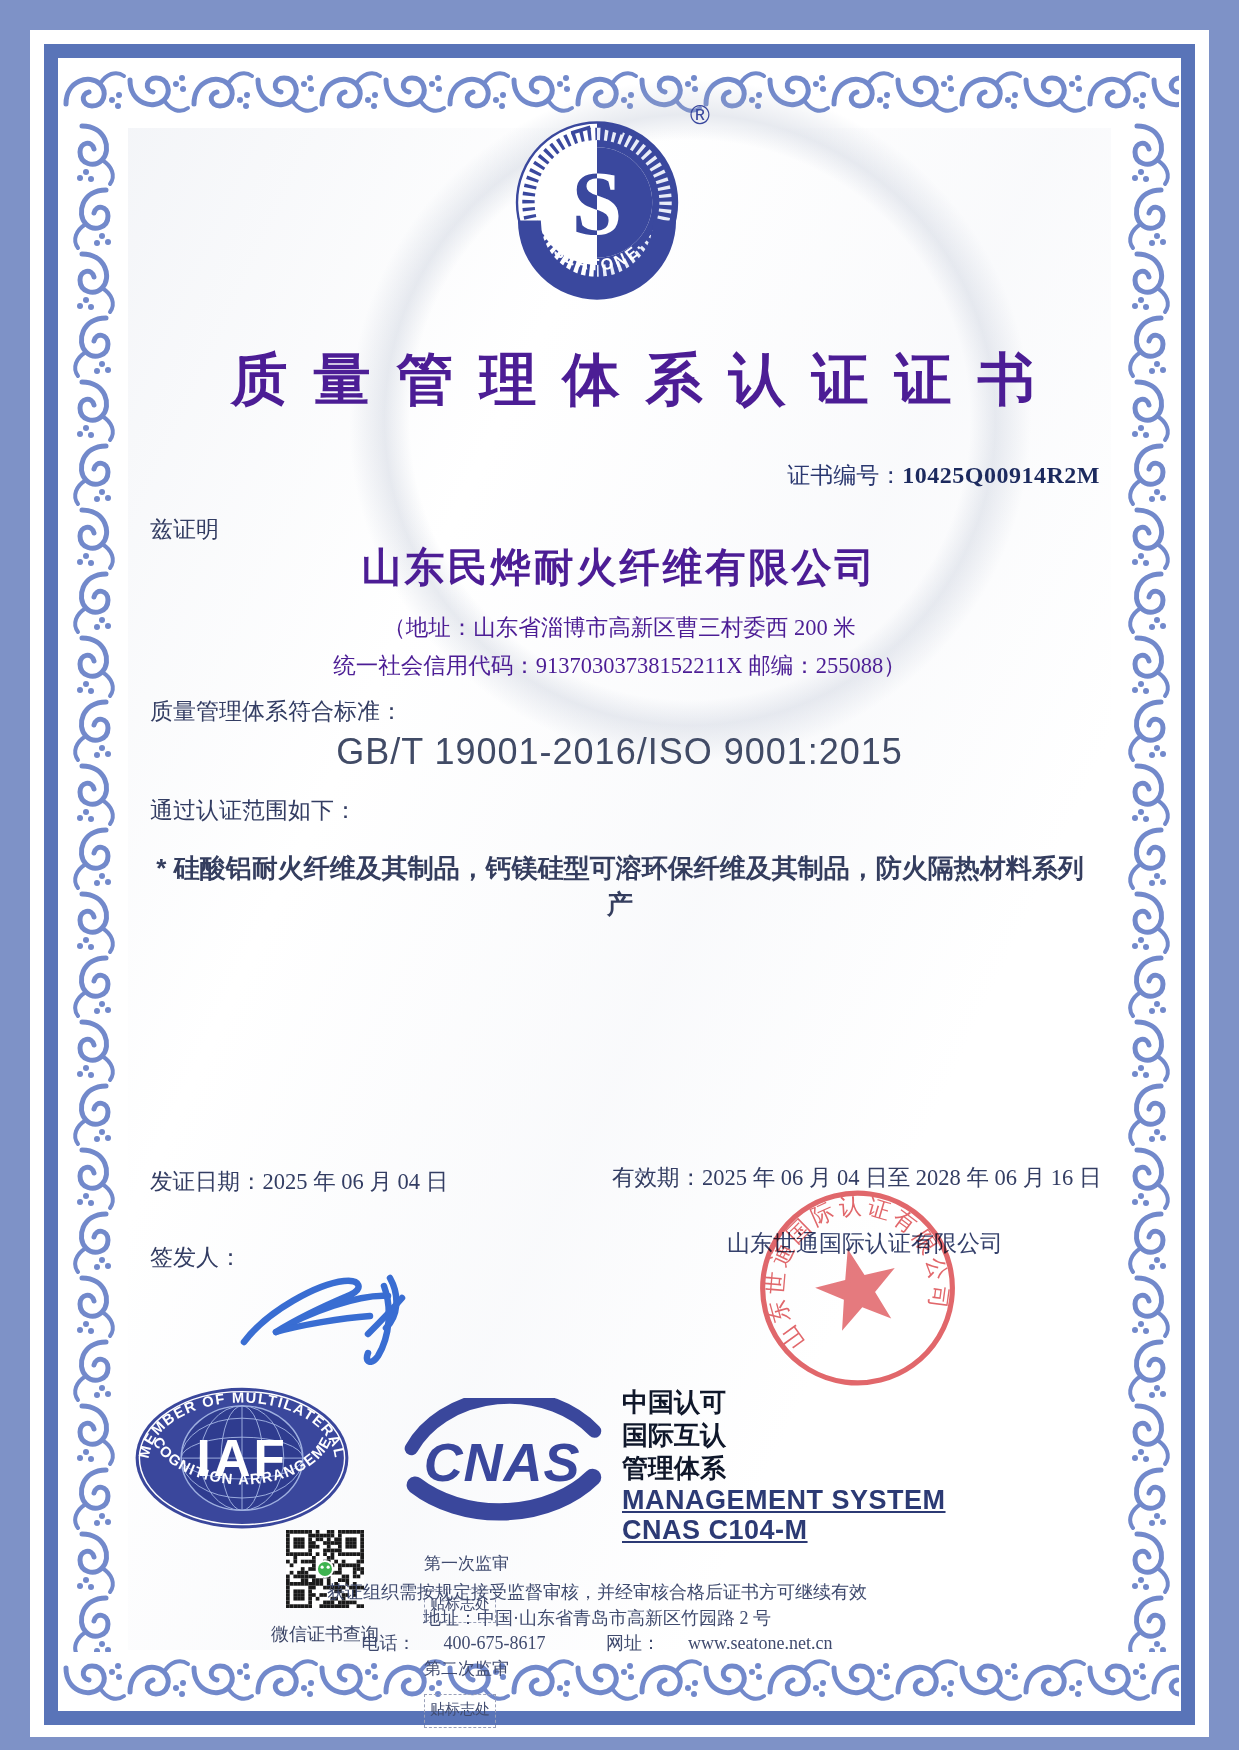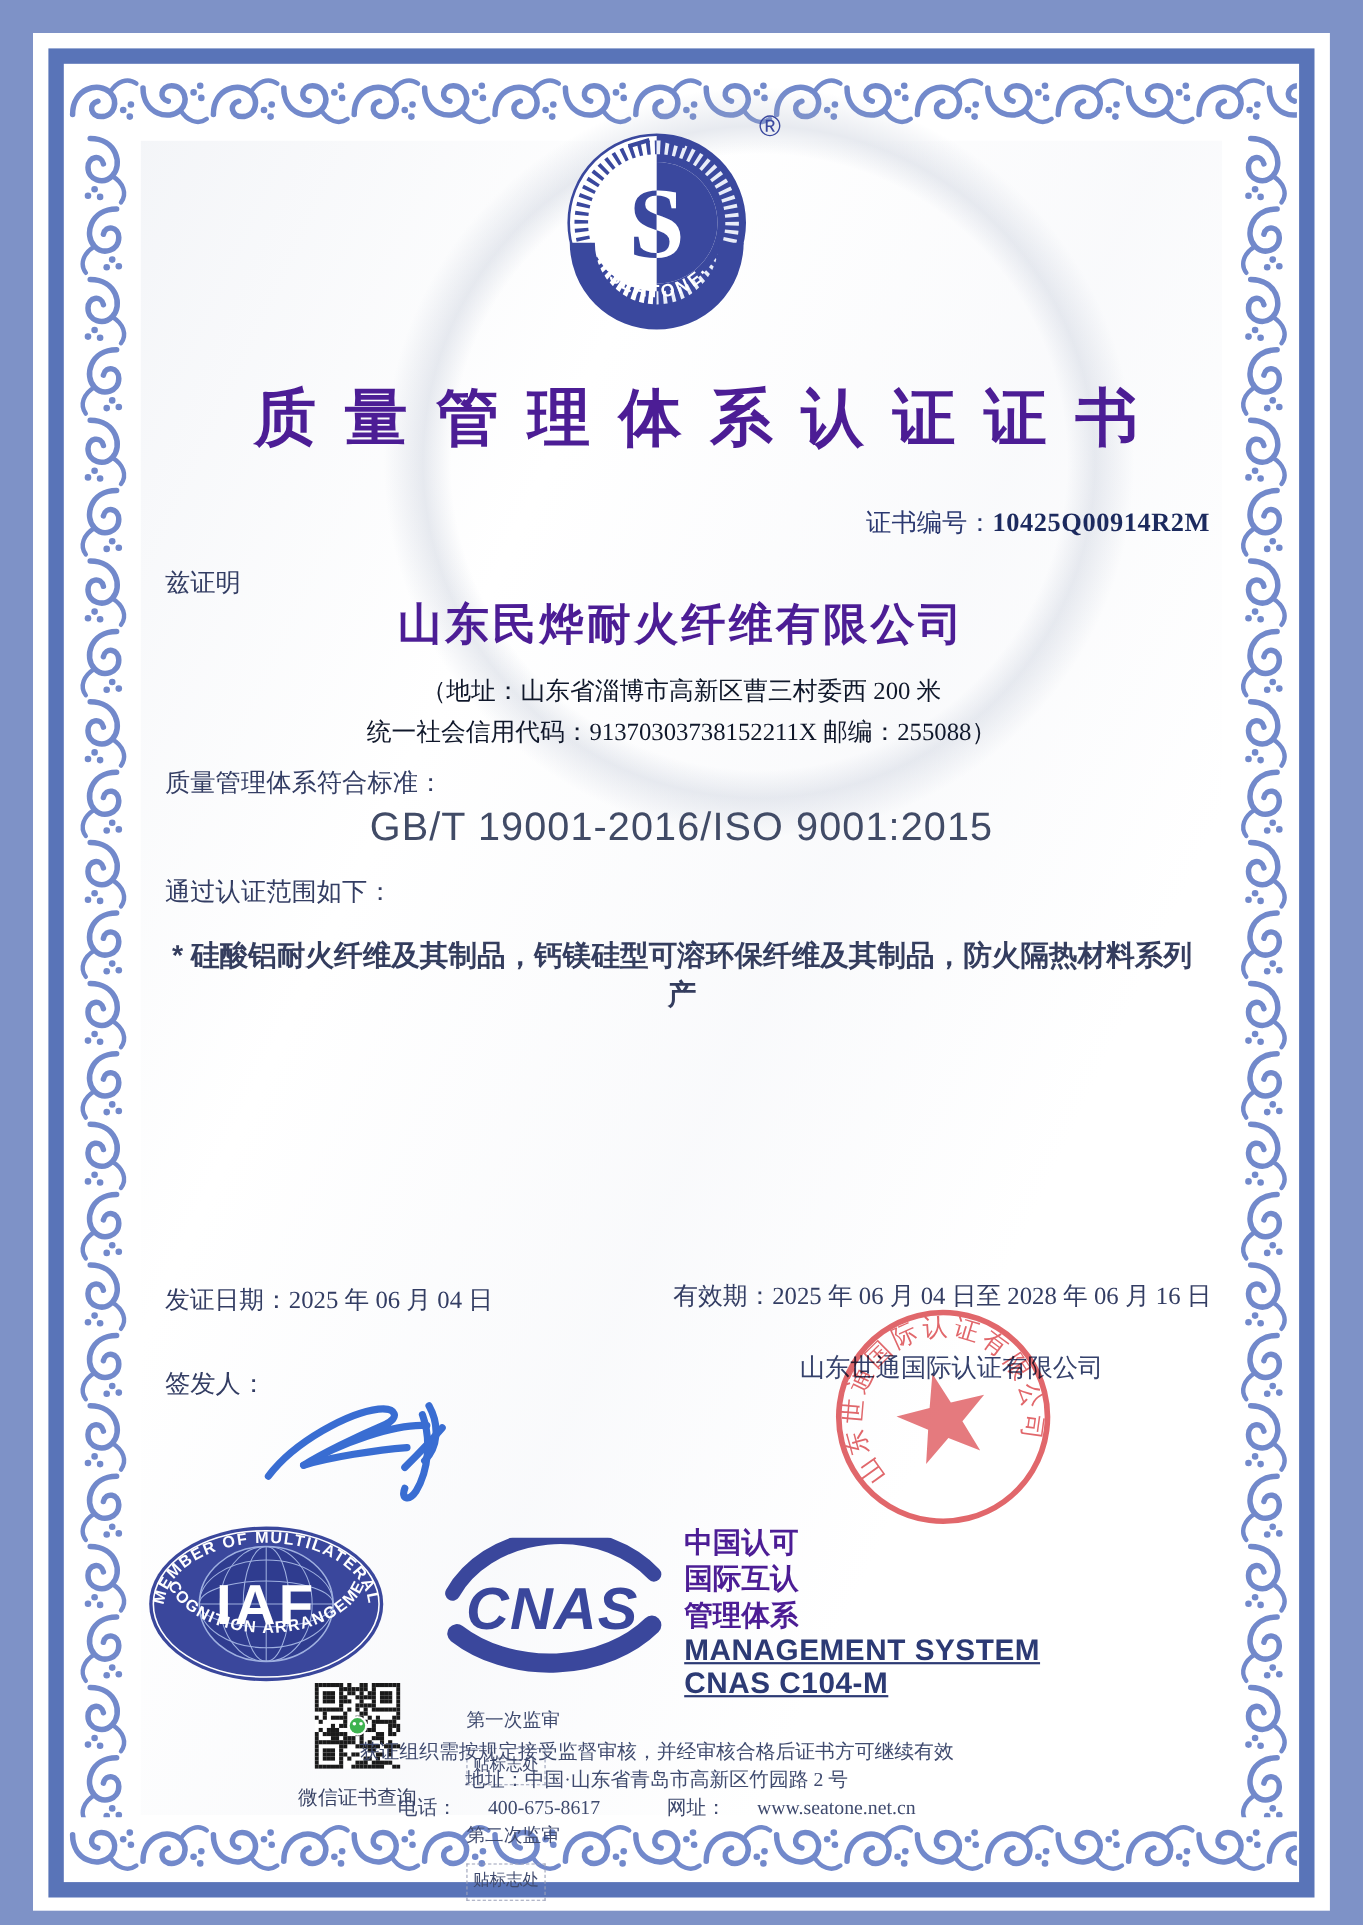--- a/index.html
+++ b/index.html
@@ -31,40 +31,40 @@
   .centered{left:128px; width:983px; text-align:center;}
   .title{
     top:342px; font-size:57px; font-weight:600; color:#4c1d95;
     letter-spacing:26px; padding-left:26px; font-family:"Liberation Serif","DejaVu Serif",serif;
   }
   .certno{top:460px; right:139px; font-size:23px; color:#2b3870;}
   .certno b{font-size:24px; color:#1c2a5e; letter-spacing:0.5px;}
   .label-left{left:150px; font-size:23px; color:#333d63;}
   .company{top:528px; font-size:40px; font-weight:bold; color:#4c1d95;
     font-family:"Liberation Sans","DejaVu Sans",sans-serif; letter-spacing:3px;margin-top:12px;}
-  .addr{font-size:22.5px; color:#0f172a;}
+  .addr{font-size:22.5px; color:#4c1d95;}
   .standard{top:731px; font-size:36px; color:#414b66; letter-spacing:1px;
     font-family:"Liberation Sans","DejaVu Sans",sans-serif;}
   .scope{top:850px; left:150px; width:940px; text-align:center; font-size:26px; font-weight:bold;
     line-height:36px; color:#343d5e; font-family:"Liberation Sans","DejaVu Sans",sans-serif;}
   .legal{top:1036px; left:133px; width:977px; font-size:21.5px; line-height:36.5px;
     text-align:justify; color:#3a4466;}
   .dateline{font-size:22.5px; color:#333d63;}
   .issuer-print{left:727px; top:1228px; font-size:23px; color:#34406b;}
   
   .stamp{left:750px; top:1180px; transform:rotate(-14deg); mix-blend-mode:multiply; opacity:0.92;}
   
   .signature{left:238px; top:1268px;}
   
   .seatone{left:497px; top:100px;}
   .registered{left:690px; top:100px; font-size:27px; color:#3a489e; font-family:"Liberation Sans",sans-serif;}
   .iaf{left:128px; top:1384px;}
   .cnas{left:396px; top:1398px;}
   .accr{left:622px; top:1386px; font-family:"Liberation Sans","DejaVu Sans",sans-serif;}
-  .accr .cn{font-size:26px; line-height:33px; color:#4c1d95; font-weight:600;}
+  .accr .cn{font-size:26px; line-height:33px; color:#0f172a; font-weight:600;}
   .accr .en{font-size:27px; line-height:30px; color:#2c3a74; font-weight:bold; letter-spacing:0.5px;text-decoration:underline;}
   
   .qr{left:286px; top:1530px; line-height:0;}
   .qr-caption{left:262px; top:1622px; width:126px; text-align:center; font-size:18px; color:#3a4466;}
   
   .footer-row1{left:424px; top:1546px; display:flex; align-items:flex-start; gap:14px; font-size:17px; color:#3f4a6e;flex-direction:column;}
   .footer-row1 .gap{width:40px;}
   .audit-label{padding-top:6px;}
   .sticker-box{
     width:72px; height:34px; border:1.5px dashed #9aa0b8; text-align:center;

